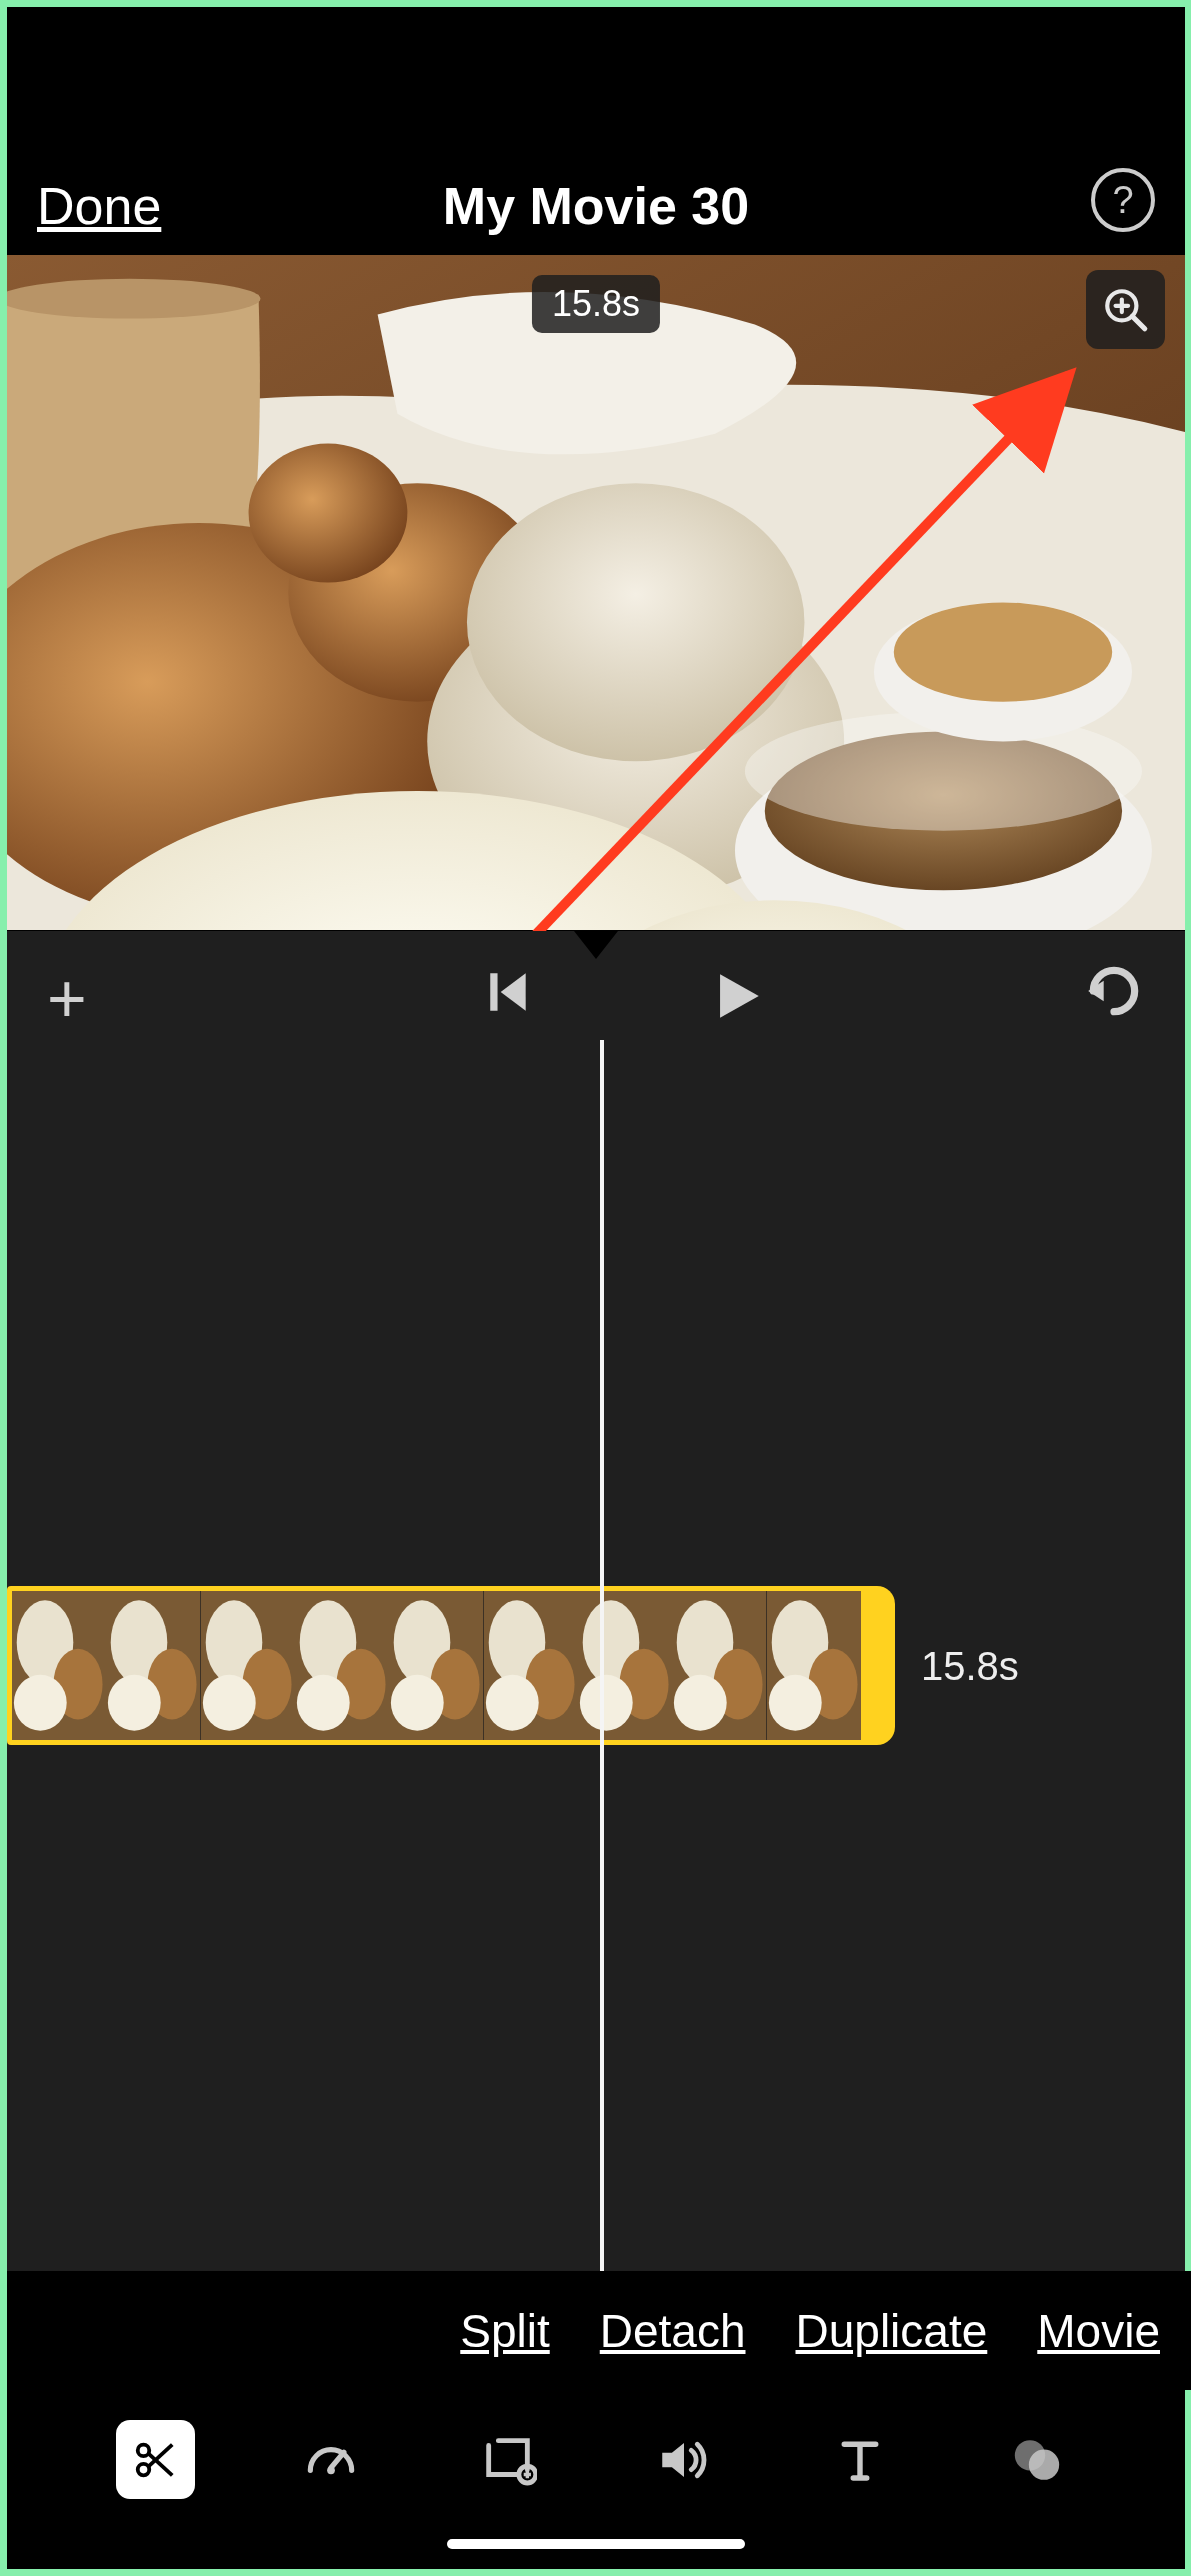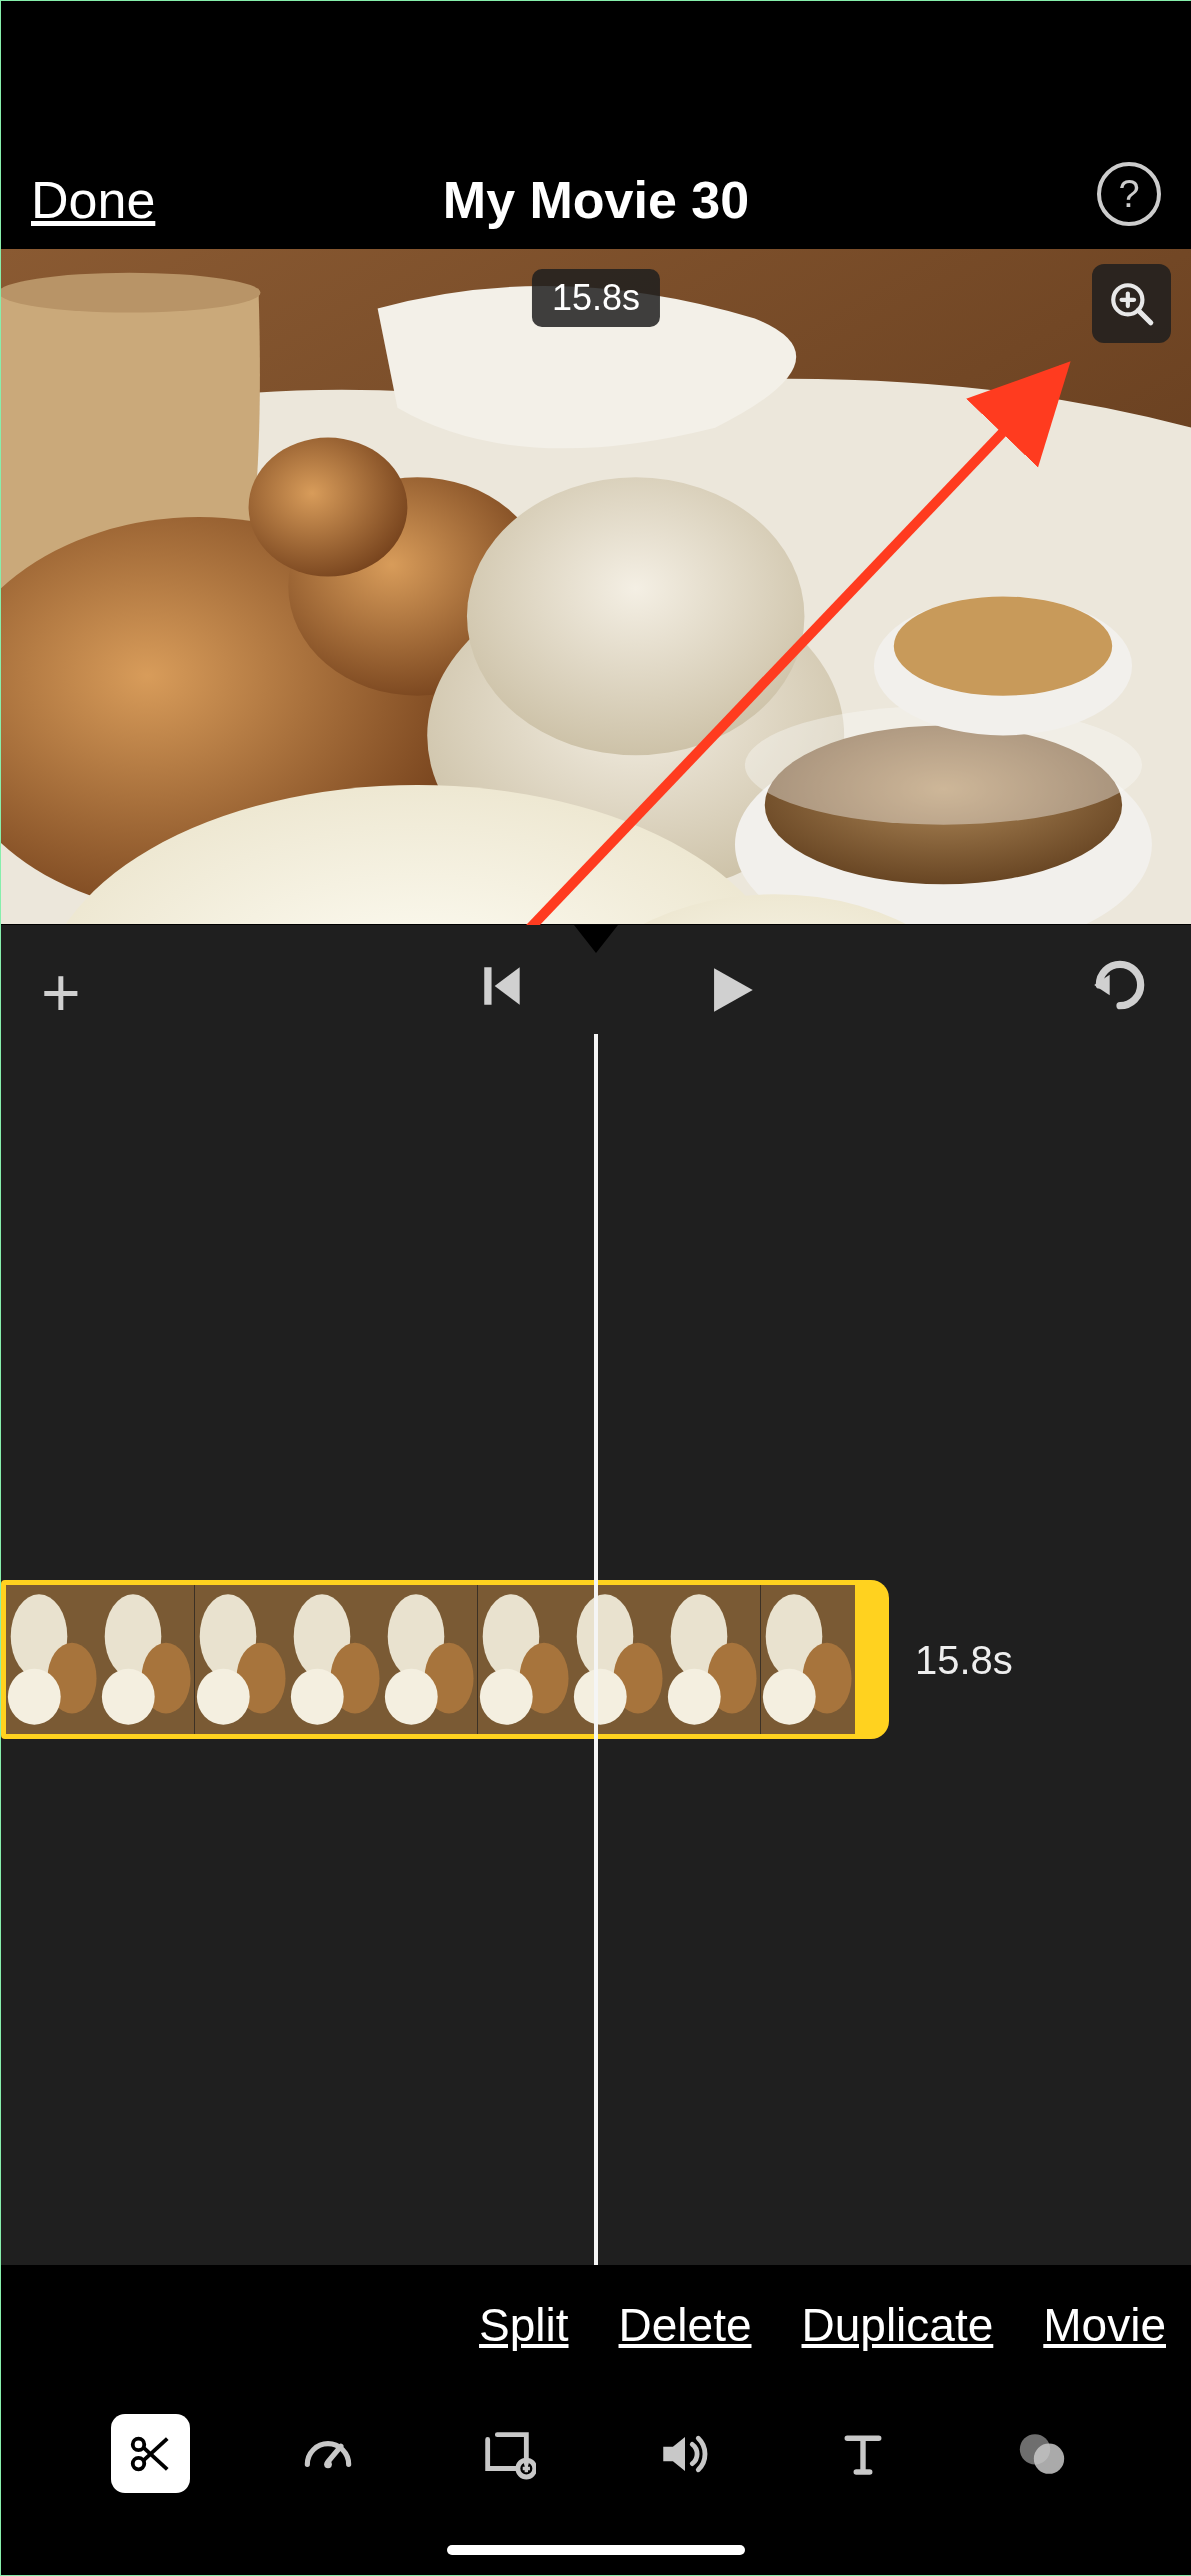--- a/index.html
+++ b/index.html
@@ -1,17 +1,17 @@
 <!DOCTYPE html>
 <html><head>
 <meta charset="utf-8">
 <style>
   * { box-sizing: border-box; margin: 0; padding: 0; }
   html, body { width: 1192px; height: 2576px; background: #000; font-family: -apple-system, Helvetica, Arial, sans-serif; color: #fff; overflow: hidden; }
-  .phone-frame { position: absolute; left: 0; top: 0; width: 1192px; height: 2576px; background: #000; border: 1px solid #86efac; }
+  .phone-frame { position: absolute; left: 0; top: 0; width: 1192px; height: 2576px; background: #000; border: 7px solid #86efac; }
   
   .header { position: absolute; left: 0; top: 0; width: 100%; height: 248px; background: #000; }
   .done { position: absolute; left: 30px; top: 169px; font-size: 52px; color: #fff; text-decoration: underline; font-weight: 400; }
   .title { position: absolute; left: 0; top: 169px; width: 100%; text-align: center; font-size: 52px; font-weight: 600; }
   .help { position: absolute; right: 30px; top: 161px; width: 64px; height: 64px; border: 4px solid #ccc; border-radius: 50%; display:flex; align-items:center; justify-content:center; font-size: 38px; color:#ccc; }
   
   .preview { position: absolute; left: 0; top: 248px; width: 100%; height: 675px; overflow: hidden; }
   .preview-bg { width:100%; height:100%; }
   .duration-badge { position:absolute; top:20px; left:50%; transform:translateX(-50%); background: rgba(30,30,30,.85); color:#fff; padding:8px 20px; border-radius:10px; font-size:36px; }
   .zoom-btn { position:absolute; top:15px; right:20px; width:79px; height:79px; background: rgba(30,30,30,.85); border-radius:12px; display:flex; align-items:center; justify-content:center; }
@@ -201,21 +201,21 @@
           </svg>
       </div>
       <div class="clip-end"></div>
     </div>
     <div class="clip-duration">15.8s</div>
     <div class="playhead"></div>
   </div>
 
   <div class="actions">
     <a>Split</a>
-    <a>Delete</a>
+    <a>Detach</a>
     <a>Duplicate</a>
     <a>Movie</a>
   </div>
 
   <div class="tools">
     <div class="tool active">
       <svg width="46" height="46" viewBox="0 0 24 24">
           <circle cx="6" cy="7" r="3" stroke="#000" stroke-width="2" fill="none"></circle>
           <circle cx="6" cy="17" r="3" stroke="#000" stroke-width="2" fill="none"></circle>
           <line x1="8.5" y1="8.5" x2="21" y2="20" stroke="#000" stroke-width="2"></line>

